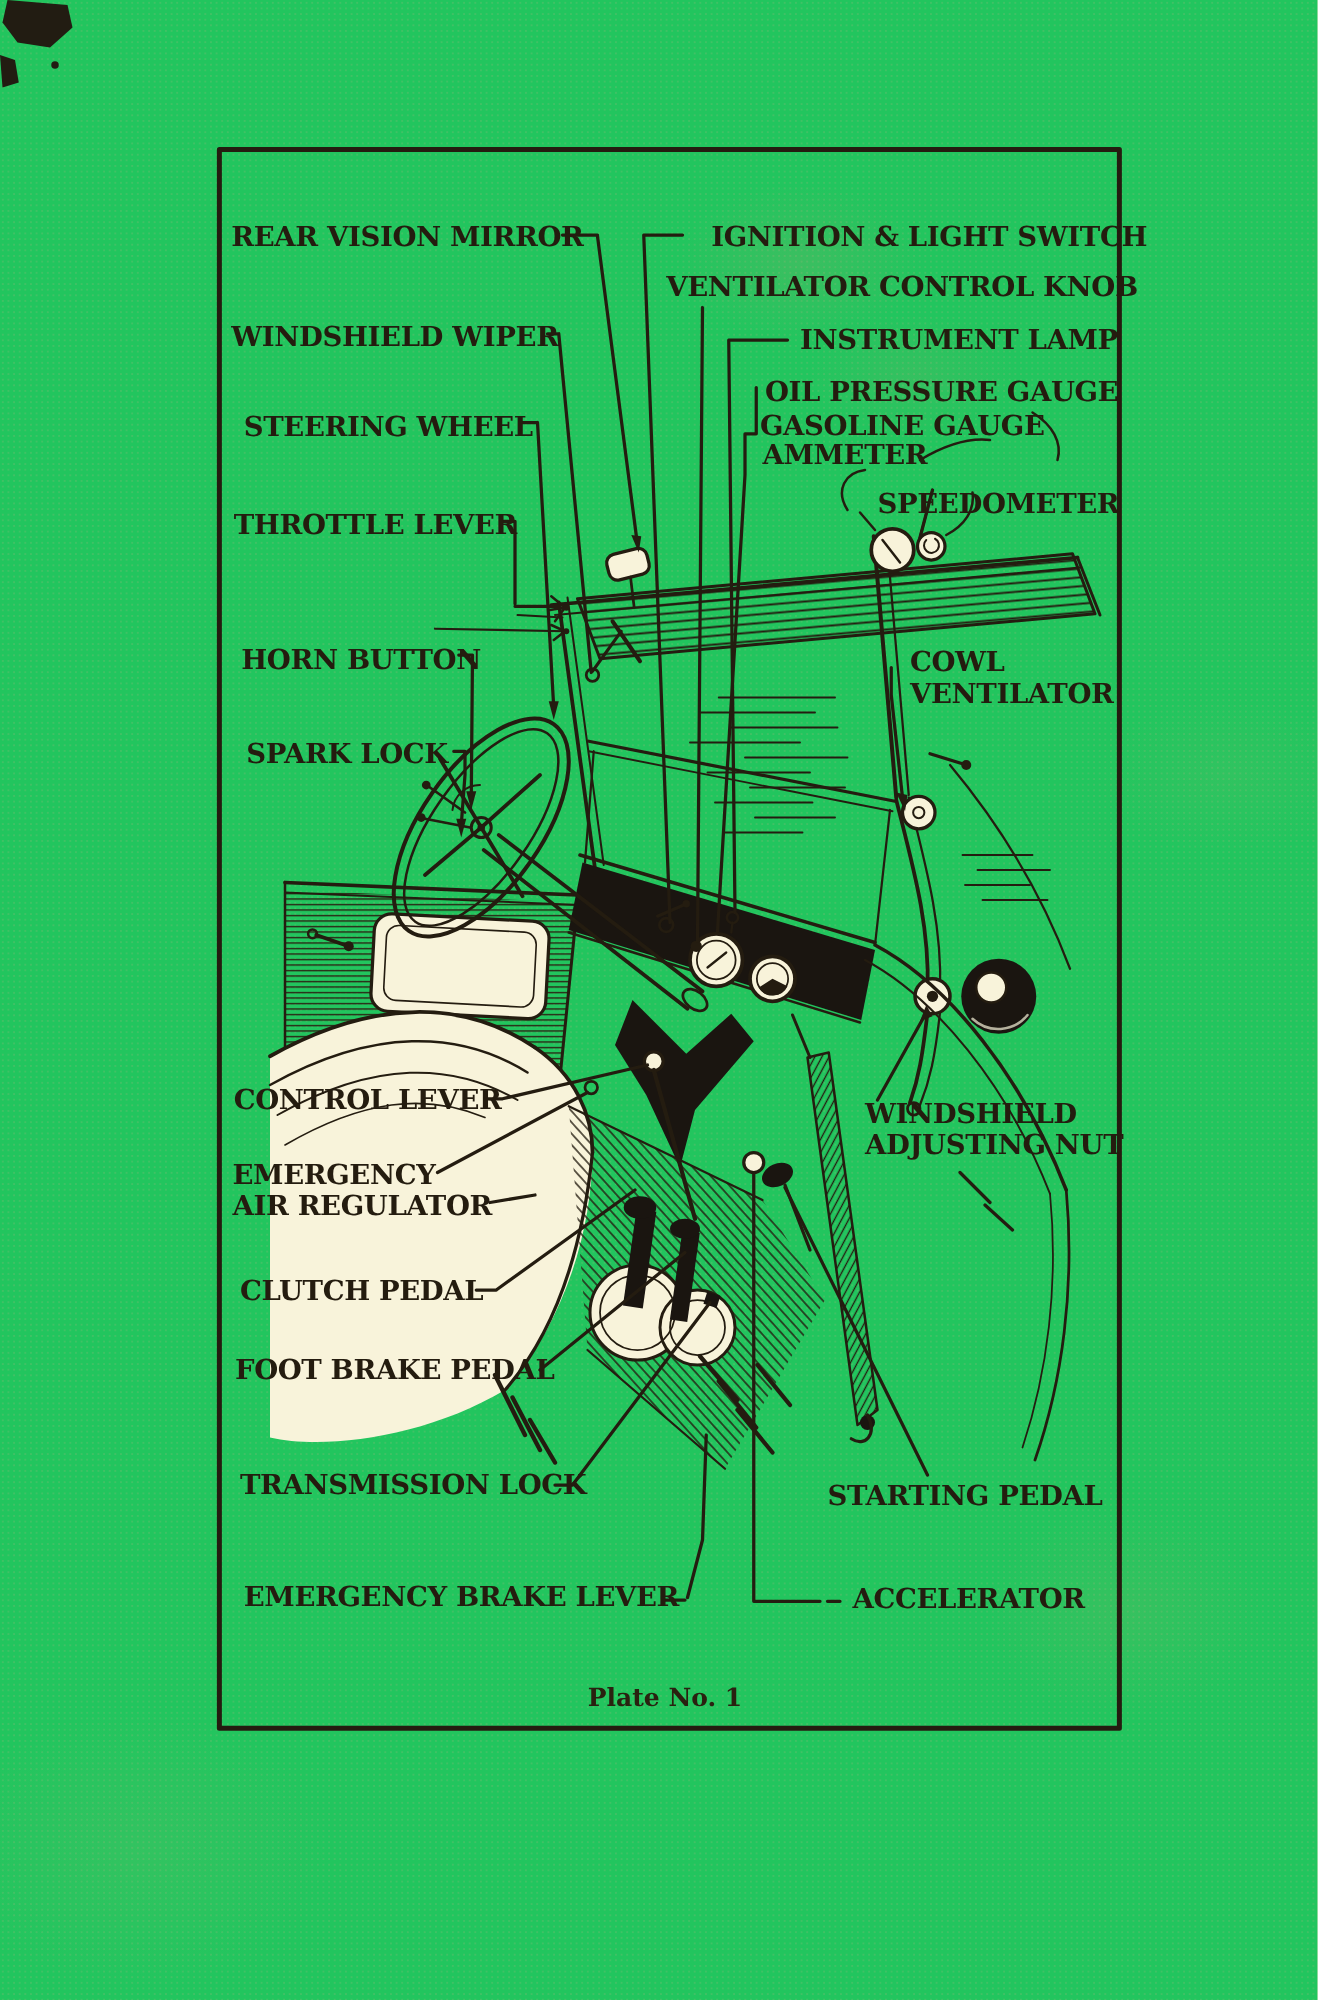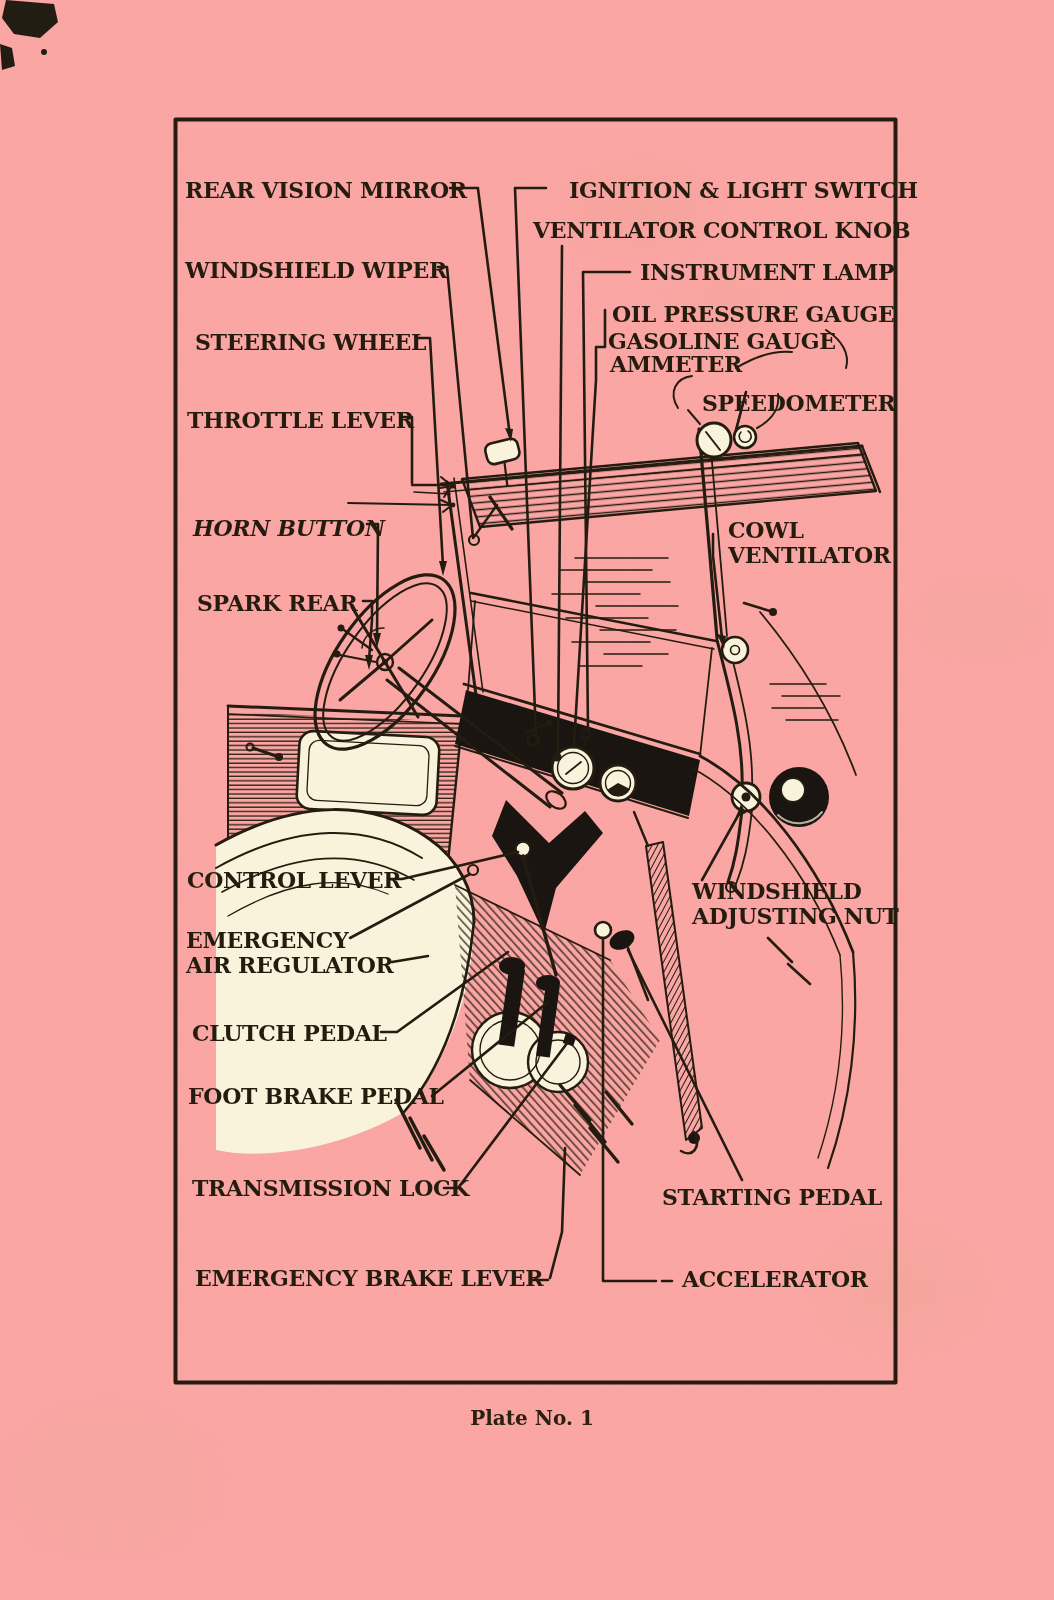--- a/index.html
+++ b/index.html
@@ -1,18 +1,18 @@
 <!DOCTYPE html>
 <html><head>
 <meta charset="utf-8">
 <style>
   html,body{margin:0;padding:0;background:#e9e4cf;}
   .page{
     position:relative;width:1054px;height:1600px;overflow:hidden;
-    background:#fca5a5;
+    background:#22c55e;
     font-family:"DejaVu Serif", serif;
   }
   
   .page::before{
     content:"";position:absolute;inset:0;pointer-events:none;
     background-image:radial-gradient(rgba(190,175,130,.20) .8px, transparent 1.1px);
     background-size:4.5px 4.5px;
   }
   .page::after{
     content:"";position:absolute;inset:0;pointer-events:none;
@@ -23,21 +23,21 @@
       radial-gradient(220px 160px at 110px 1480px, rgba(200,175,115,.10), transparent 70%),
       radial-gradient(150px 90px at 980px 620px, rgba(200,175,115,.09), transparent 70%);
   }
   svg.art{position:absolute;left:0;top:0;z-index:1;}
   .plate-label{
     position:absolute;z-index:3;
     font-weight:700;font-size:22px;line-height:25px;letter-spacing:-.3px;
     color:#241c0f;white-space:nowrap;
   }
   .caption{
-    position:absolute;z-index:3;left:532px;top:1403px;transform:translateX(-50%);
+    position:absolute;z-index:3;left:532px;top:1343px;transform:translateX(-50%);
     text-align:center;font-weight:700;font-size:20px;line-height:30px;
     color:#2a2110;white-space:nowrap;
   }
 </style>
 </head>
 <body>
 
 <div class="page">
 
   <svg class="art" width="1054" height="1600" viewBox="0 0 1054 1600" stroke="#241c10" fill="none" stroke-linecap="round" stroke-linejoin="round">
@@ -307,24 +307,24 @@
       <div class="plate-label" style="left: 185px; top: 258px;">
         <span style="display: block;">WINDSHIELD WIPER</span>
       </div>
       <div class="plate-label" style="left: 195px; top: 330px;">
         <span style="display: block;">STEERING WHEEL</span>
       </div>
       <div class="plate-label" style="left: 187px; top: 408px;">
         <span style="display: block;">THROTTLE LEVER</span>
       </div>
       <div class="plate-label" style="left: 193px; top: 516px;">
-        <span style="display: block; font-style: italic;">HORN BUTTON</span>
+        <span style="display: block;">HORN BUTTON</span>
       </div>
       <div class="plate-label" style="left: 197px; top: 591px;">
-        <span style="display: block;">SPARK REAR</span>
+        <span style="display: block;">SPARK LOCK</span>
       </div>
       <div class="plate-label" style="left: 187px; top: 868px;">
         <span style="display: block;">CONTROL LEVER</span>
       </div>
       <div class="plate-label" style="left: 186px; top: 928px;">
         <span style="display: block;">EMERGENCY</span>
         <span style="display: block;">AIR REGULATOR</span>
       </div>
       <div class="plate-label" style="left: 192px; top: 1021px;">
         <span style="display: block;">CLUTCH PEDAL</span>

